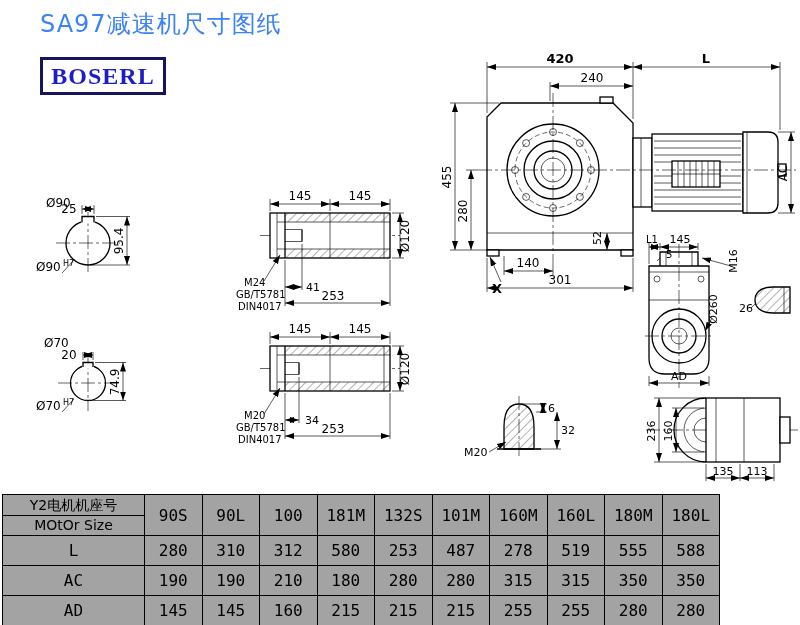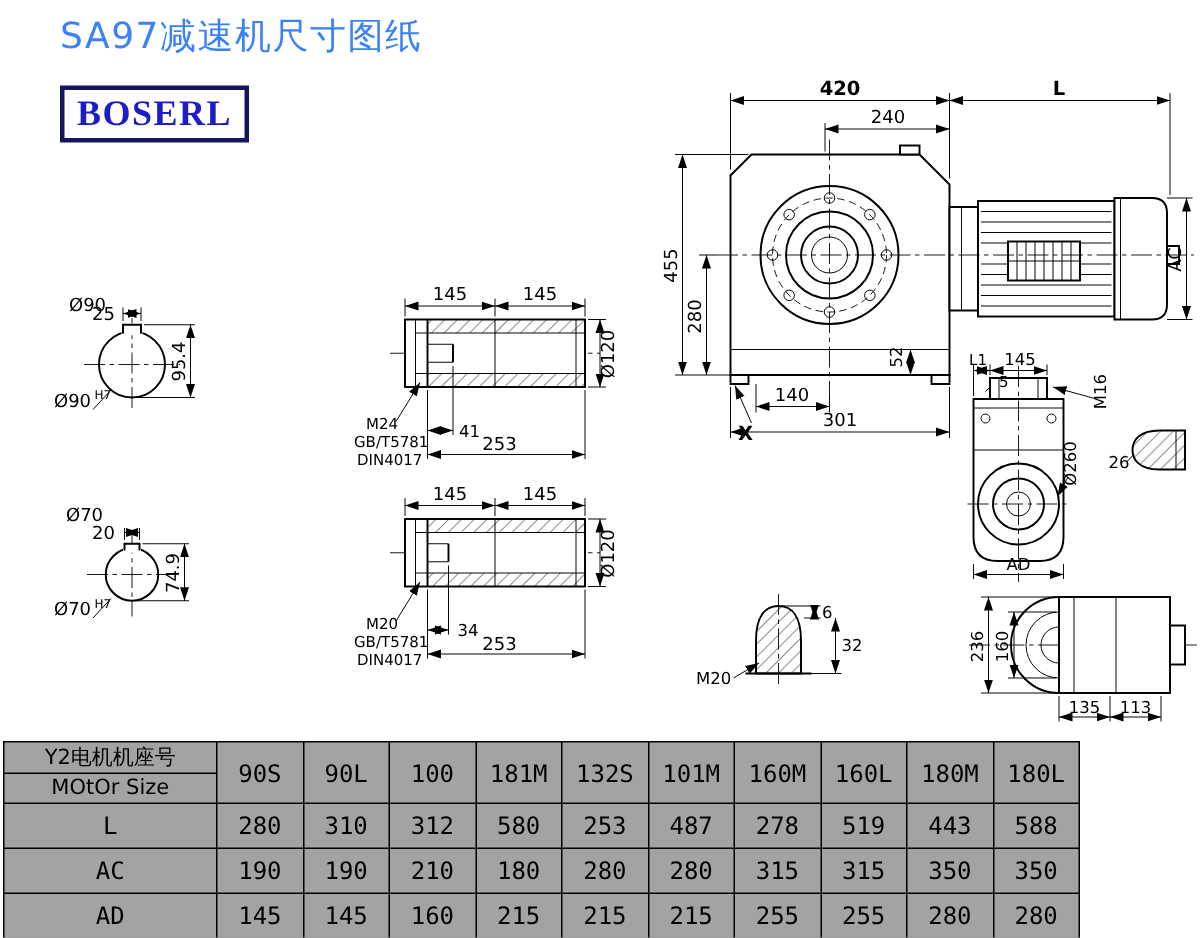--- a/index.html
+++ b/index.html
@@ -356,21 +356,21 @@
   <tr class="datarow">
     <td>L</td>
     <td>280</td>
     <td>310</td>
     <td>312</td>
     <td>580</td>
     <td>253</td>
     <td>487</td>
     <td>278</td>
     <td>519</td>
-    <td>443</td>
+    <td>555</td>
     <td>588</td>
   </tr>
   <tr class="datarow">
     <td>AC</td>
     <td>190</td>
     <td>190</td>
     <td>210</td>
     <td>180</td>
     <td>280</td>
     <td>280</td>

